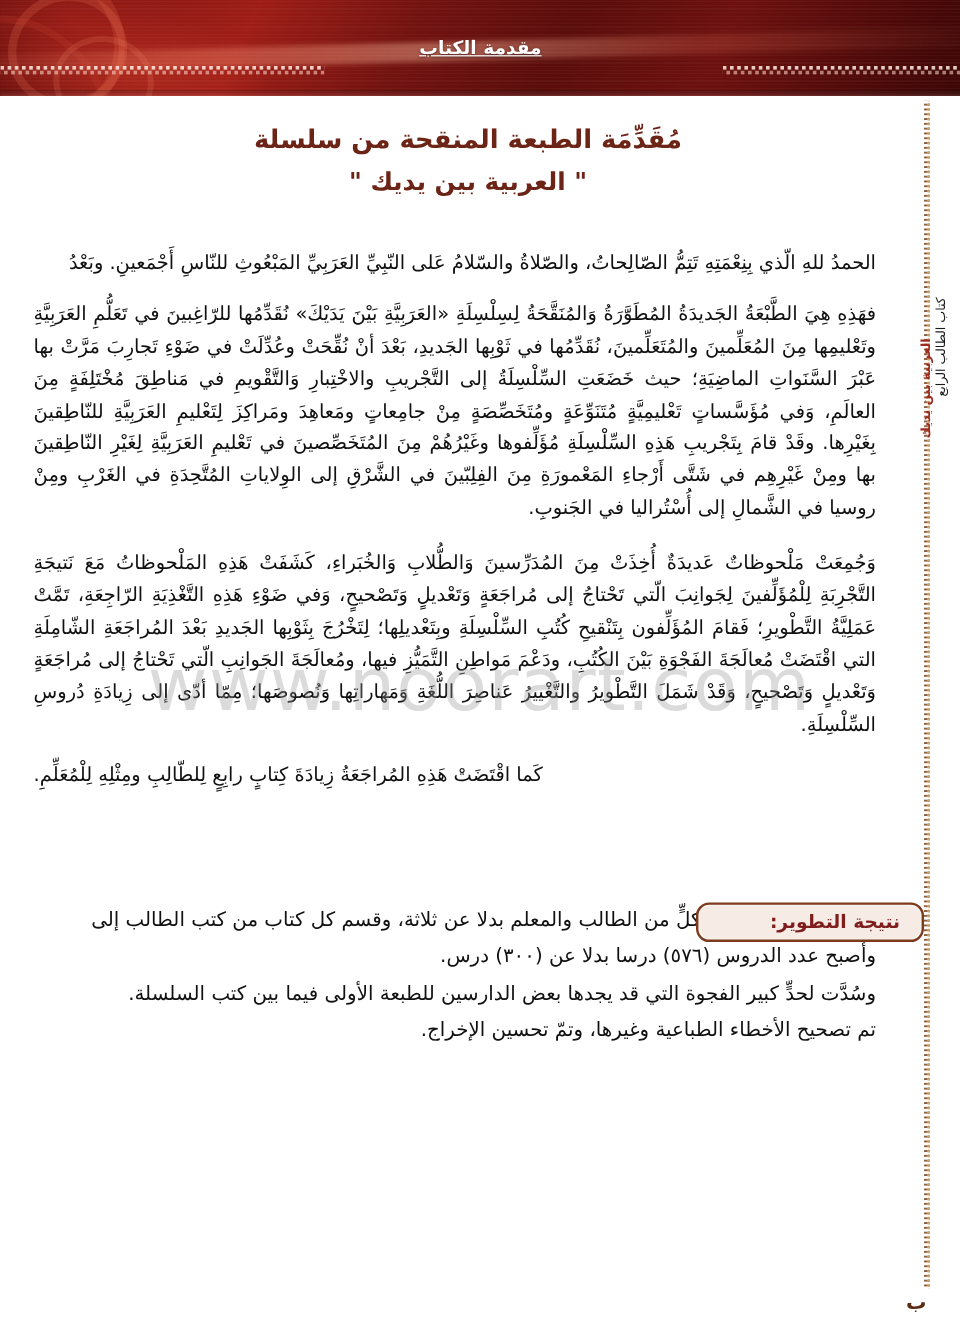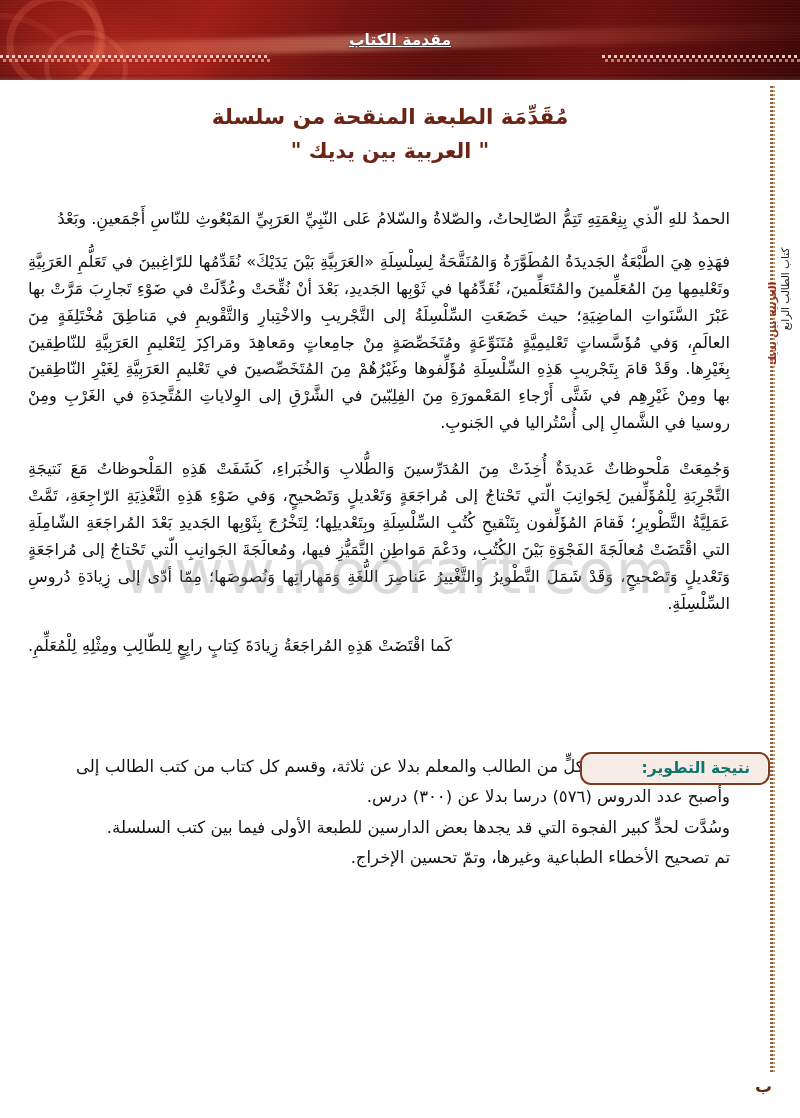--- a/index.html
+++ b/index.html
@@ -112,21 +112,21 @@
   .p-gap{margin-top:19px;}
 
   
   .section-box{
     position:absolute;right:30px;top:752px;
     min-width:150px;
     background:#f6ece5;
     border:2.5px solid #7d3a1c;
     border-radius:11px 11px 11px 11px;
     padding:5px 18px 6px 18px;
-    color:#0f766e;font-weight:bold;font-size:15.5px;
+    color:#7f1d1d;font-weight:bold;font-size:15.5px;
     box-shadow:inset 0 0 0 1px rgba(255,255,255,.45);
     z-index:4;
   }
 
   .tail-col{
     position:absolute;left:28px;top:753px;width:702px;z-index:3;
   }
   .tail-line{
     color:#111111;font-size:16.5px;line-height:1.72;
     text-align:justify;margin:0 0 2px 0;

